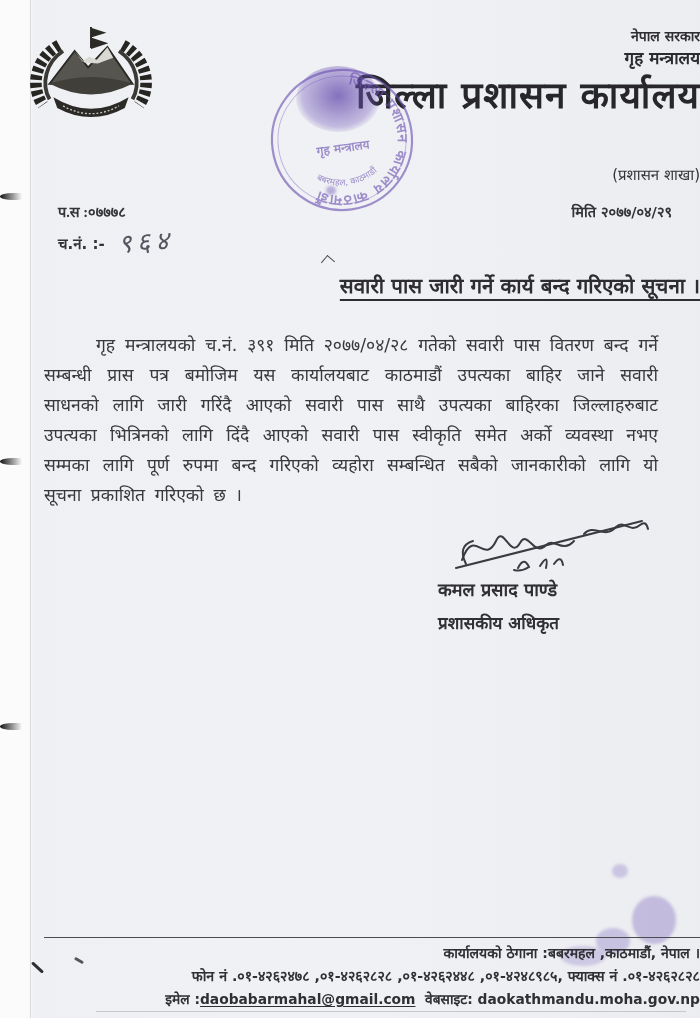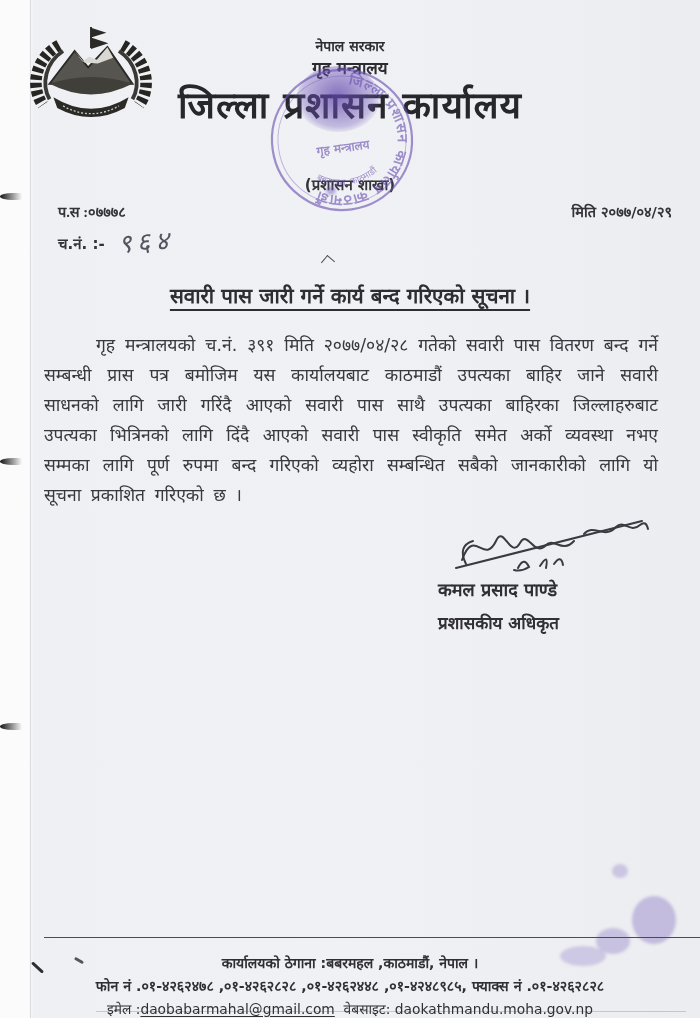--- a/index.html
+++ b/index.html
@@ -4,27 +4,27 @@
 <style>
   html,body{margin:0;padding:0;background:#e8eaec;}
   #paper{
     position:relative;width:700px;height:1018px;overflow:hidden;
     background:linear-gradient(90deg,#fbfbfc 0px,#fbfbfc 28px,#eef0f3 34px,#f0f1f4 50%,#ecedf1 100%);
     font-family:"DejaVu Sans","Liberation Sans",sans-serif;
     color:#333338;
   }
   #paper:after{content:"";position:absolute;left:30px;top:0;bottom:0;width:1px;background:rgba(60,60,70,.14);}
   .abs{position:absolute;}
-  .ctr{left:0;right:0;text-align:center;margin-top:10px;}
+  .ctr{left:0;right:0;text-align:right;}
   
   .govt{top:26px;font-size:14px;font-weight:600;color:#2f2f33;}
   .ministry{top:46px;font-size:17px;font-weight:700;color:#2c2c30;}
   .office{top:68px;font-size:37px;font-weight:700;letter-spacing:1px;color:#27272b;}
   .district{top:121px;font-size:24px;font-weight:700;color:#2a2a2e;}
-  .branch{top:164px;font-size:15px;font-weight:700;color:#333338;}
+  .branch{top:164px;font-size:15px;font-weight:400;color:#333338;}
   
   .ps{left:58px;top:201px;font-size:14.5px;font-weight:600;font-family:Liberation Serif, serif;}
   .chrow{left:58px;top:233px;font-size:15px;font-weight:600;}
   .chval{position:absolute;left:60px;top:-10px;font-size:26px;font-style:italic;letter-spacing:5px;
          color:#54545e;transform:rotate(-4deg);font-weight:400;white-space:nowrap;}
   .date{left:auto;right:28px;top:201px;font-size:14.5px;font-weight:700;margin-left:12px;}
   
   .subject{top:271px;font-size:20.5px;font-weight:700;color:#2e2e32;}
   .subject span{text-decoration:underline;text-underline-offset:6px;text-decoration-thickness:1.5px;}
   .caret{left:323px;top:257px;width:9px;height:9px;border-left:1.5px solid #4a4a50;border-bottom:1.5px solid #4a4a50;transform:rotate(130deg);}
@@ -43,21 +43,21 @@
   
   .staple{height:7px;width:26px;border-radius:60% 40% 40% 60%/60% 60% 60% 60%;
           background:linear-gradient(90deg,#141414,rgba(20,20,20,0) 85%);}
   .slash{width:15px;height:3px;background:#2e2e30;border-radius:2px;}
   .smudge{border-radius:50%;filter:blur(1.5px);}
   
   .fline{left:44px;right:0;top:937px;height:1px;background:#4c4c50;}
   .f2line{left:96px;right:14px;top:1011px;height:1px;background:rgba(60,60,70,.22);}
   .addr{top:943px;font-size:14px;font-weight:600;color:#2f2f34;}
   .phones{top:966px;font-size:14.2px;font-weight:700;color:#2f2f34;white-space:nowrap;}
-  .emailrow{top:989px;font-size:13.8px;font-weight:400;color:#2f2f34;}
+  .emailrow{top:989px;font-size:13.8px;font-weight:700;color:#2f2f34;}
   .emailrow .u{text-decoration:underline;text-underline-offset:2px;}
 </style>
 </head>
 <body>
 
 <div id="paper">
 
   <svg class="abs" style="left:28px;top:24px" width="126" height="108" viewBox="0 0 130 112">
     <path d="M65 3 v22" stroke="#2b2a27" stroke-width="2" fill="none"></path>
     <path d="M65 4 l16 5 -16 5 z M65 14 l18 6 -18 6 z" fill="#2b2a27"></path>

